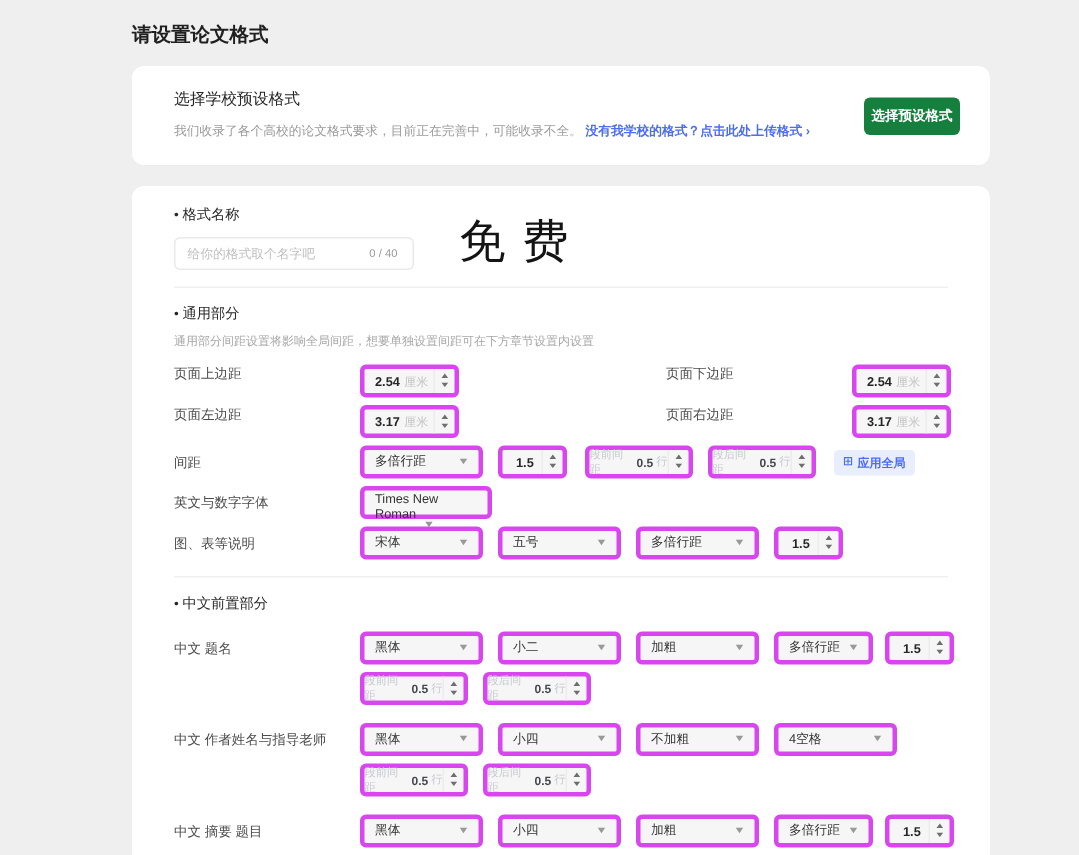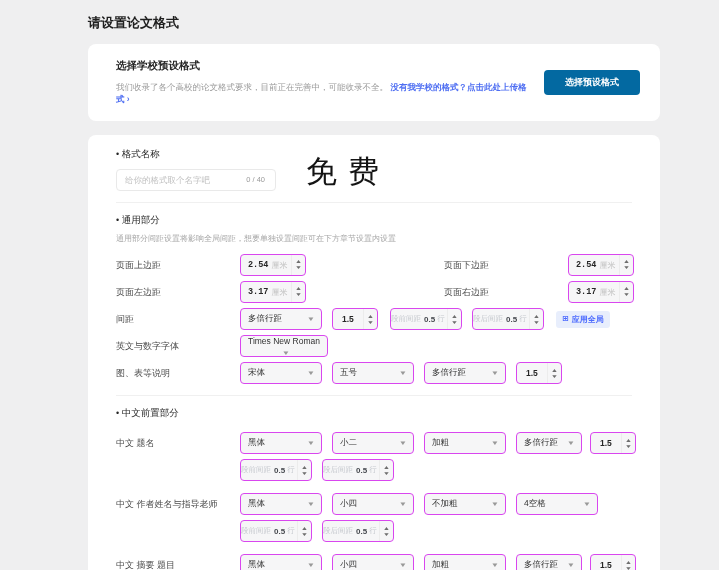--- a/index.html
+++ b/index.html
@@ -4,44 +4,44 @@
 <style>
   * { margin:0; padding:0; box-sizing:border-box; }
   html,body { width:719px; height:570px; overflow:hidden; }
   body { background:#efeff0; font-family:"Liberation Sans","DejaVu Sans",sans-serif; color:#262626; }
   .page { padding:10px 59px 0 88px; }
   .page-title { font-size:13px; font-weight:bold; color:#1f1f1f; margin:4px 0 12px; }
   .card { background:#fff; border-radius:8px; width:572px; }
 
   
   .preset-card { display:flex; justify-content:space-between; padding:15px 20px 15px 28px; margin-bottom:14px; min-height:66px; }
-  .preset-title { font-size:10.5px; font-weight:bold; margin-bottom:9px; }
+  .preset-title { font-size:10.5px; font-weight:normal; margin-bottom:9px; }
   .preset-desc { font-size:8.5px; color:#9a9a9a; }
   .preset-link { color:#4e6ef2; font-weight:bold; cursor:pointer; }
-  .btn-primary { background:#0369a1; color:#fff; border:none; border-radius:4px; font-size:9px; font-weight:bold; padding:6px 21px; cursor:pointer; align-self:center; white-space:nowrap; font-family:inherit;margin-left:14px; }
+  .btn-primary { background:#15803d; color:#fff; border:none; border-radius:4px; font-size:9px; font-weight:bold; padding:6px 5px; cursor:pointer; align-self:center; white-space:nowrap; font-family:inherit;margin-left:14px; }
 
   
   .form-card { padding:13px 28px 6px; position:relative; }
   .watermark { position:absolute; left:218px; top:16px; font-family:"DejaVu Serif","Liberation Serif",serif; font-size:31px; letter-spacing:11px; color:#141414; }
   .sec-label { font-size:9.5px; font-weight:normal; margin-bottom:6px; }
   .sec-label::before { content:"• "; font-size:9px; }
   .sec-note { font-size:8px; color:#a6a6a6; margin:2px 0 10px; }
   .divider { border-top:1px solid #f0f0f0; margin:11px 0; }
 
   .name-wrap { position:relative; width:156px; margin-top:8px; }
   .name-input { width:160px; height:22px; border:1px solid #e9e9e9; border-radius:4px; padding:0 38px 0 8px; font-size:8.5px; color:#262626; font-family:inherit; outline:none; }
   .name-input::placeholder { color:#bfbfbf; }
   .name-counter { position:absolute; right:7px; top:6px; font-size:7.5px; color:#9a9a9a; }
 
   .form-row { display:flex; align-items:center; margin-bottom:5px; }
   .form-subrow { display:flex; align-items:flex-start; margin:0 0 12px 124px; gap:10px; }
   .row-label { width:124px; font-size:9px; color:#4c4c4c; flex-shrink:0; }
-  .half { display:flex; align-items:center; width:328px; flex-shrink:0;font-family:Liberation Mono, monospace; }
-
-  .ctl { background:#f6f6f7; border:1px solid #d946ef; border-radius:4px; height:22px; display:flex; align-items:center; flex-shrink:0; }
+  .half { display:flex; width:328px; flex-shrink:0; }
+
+  .ctl { background:#f6f6f7; border:3px solid #d946ef; border-radius:4px; height:22px; display:flex; align-items:center; flex-shrink:0; }
   .dropdown { justify-content:space-between; padding:0 7px; font-size:8.5px; color:#333; cursor:pointer; }
   .w82 { width:82px; margin-right:10px; }
   .w88 { width:88px;flex-direction:column; }
   .w66 { width:66px; margin-right:8px; }
   .dd-caret { font-size:6px; color:#999; transform:scaleX(1.4); margin-left:4px; }
 
   .arrows { width:14px; height:100%; border-left:1px solid #ececec; display:flex; flex-direction:column; align-items:center; justify-content:center; gap:1px; margin-left:auto; cursor:pointer; flex-shrink:0; }
   .ar { font-size:5px; line-height:5px; color:#6e6e6e; transform:scaleX(1.5); }
 
   .unit-stepper { width:66px; padding-left:7px; }

